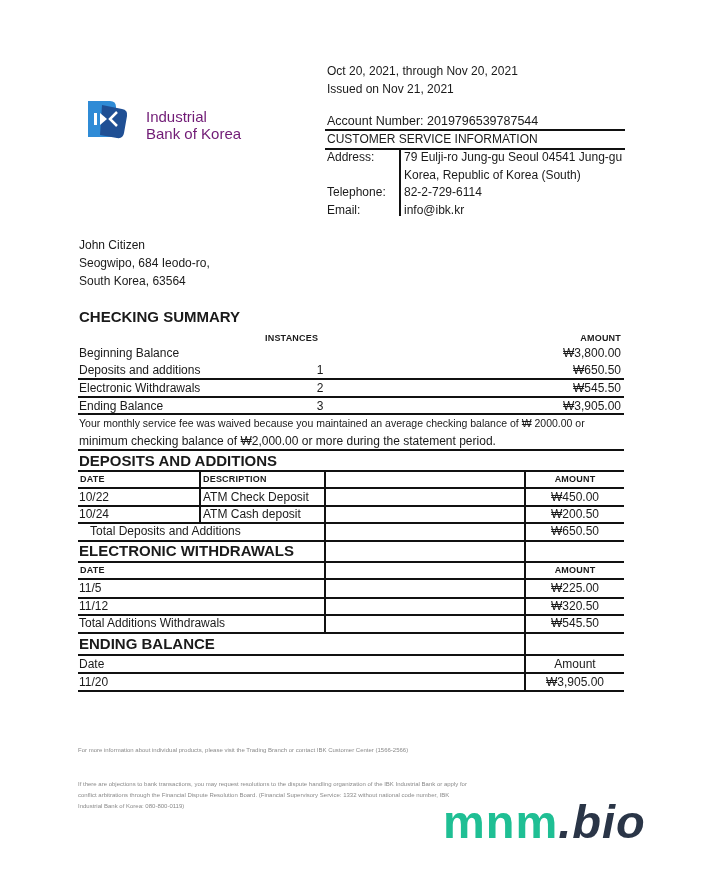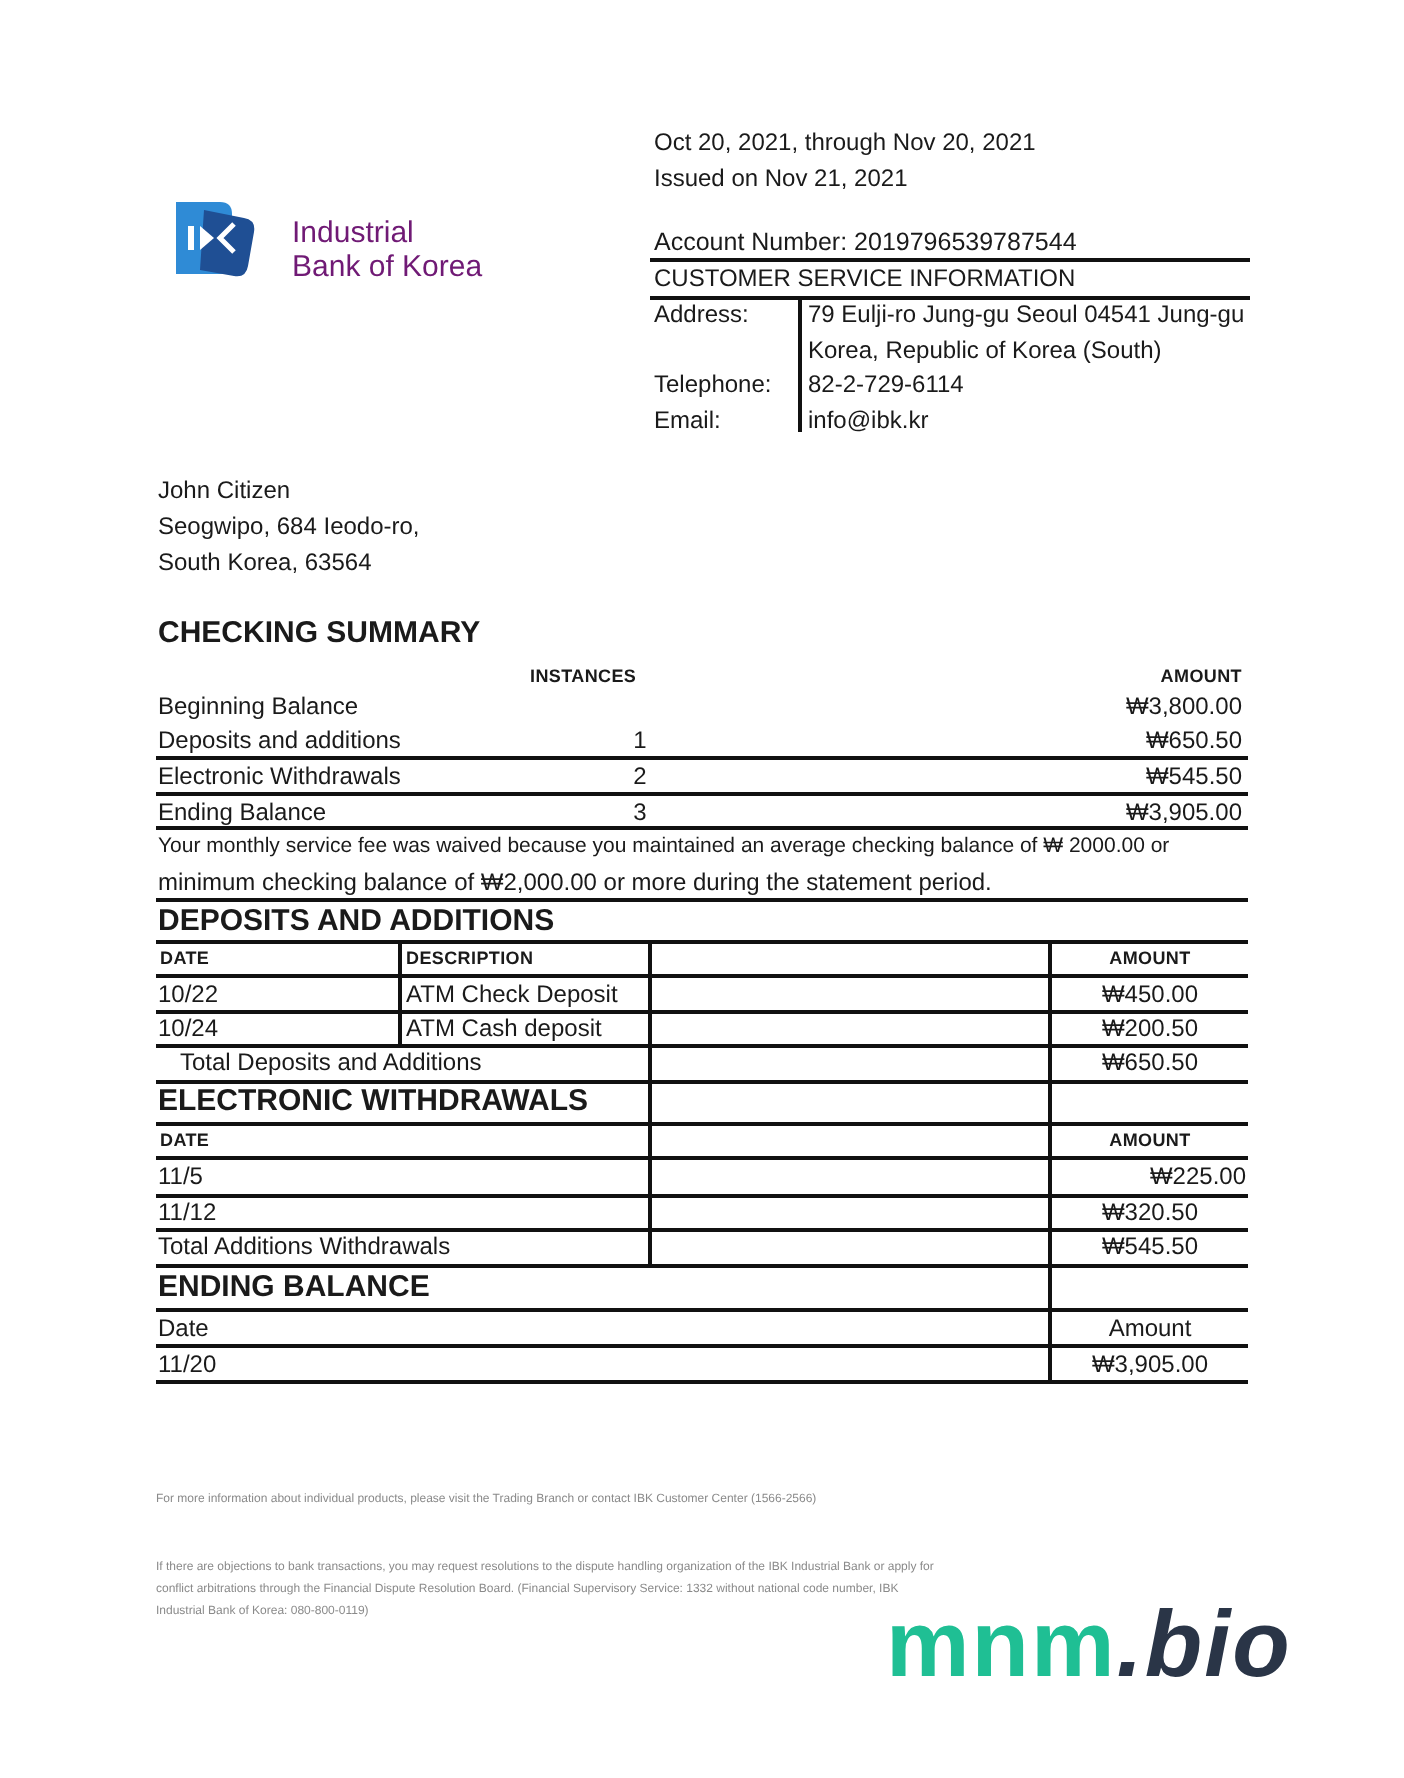--- a/index.html
+++ b/index.html
@@ -112,21 +112,21 @@
 <div class="abs t c" style="left:526px;top:522px;width:98px;">₩650.50</div>
 <div class="hline" style="left:78px;top:540px;width:546px;"></div>
 
 <div class="abs h" style="left:79px;top:541px;">ELECTRONIC WITHDRAWALS</div>
 <div class="hline" style="left:78px;top:561px;width:546px;"></div>
 <div class="abs small" style="left:80px;top:565px;">DATE</div>
 <div class="abs small c" style="left:526px;top:565px;width:98px;">AMOUNT</div>
 <div class="hline" style="left:78px;top:578px;width:546px;"></div>
 <div>
   <div class="abs t" style="left:79px;top:579px;">11/5</div>
-  <div class="abs t c" style="left:530px;top:579px;width:98px;padding-left:20px;">₩225.00</div>
+  <div class="abs t c" style="left:506px;top:579px;width:98px;padding-left:20px;">₩225.00</div>
 </div>
 <div class="hline" style="left:78px;top:597px;width:546px;"></div>
 <div>
   <div class="abs t" style="left:79px;top:597px;">11/12</div>
   <div class="abs t c" style="left:526px;top:597px;width:98px;">₩320.50</div>
 </div>
 <div class="hline" style="left:78px;top:614px;width:546px;"></div>
 <div class="abs t b" style="left:79px;top:614px;">Total Additions Withdrawals</div>
 <div class="abs t c" style="left:526px;top:614px;width:98px;">₩545.50</div>
 <div class="hline" style="left:78px;top:632px;width:546px;"></div>

